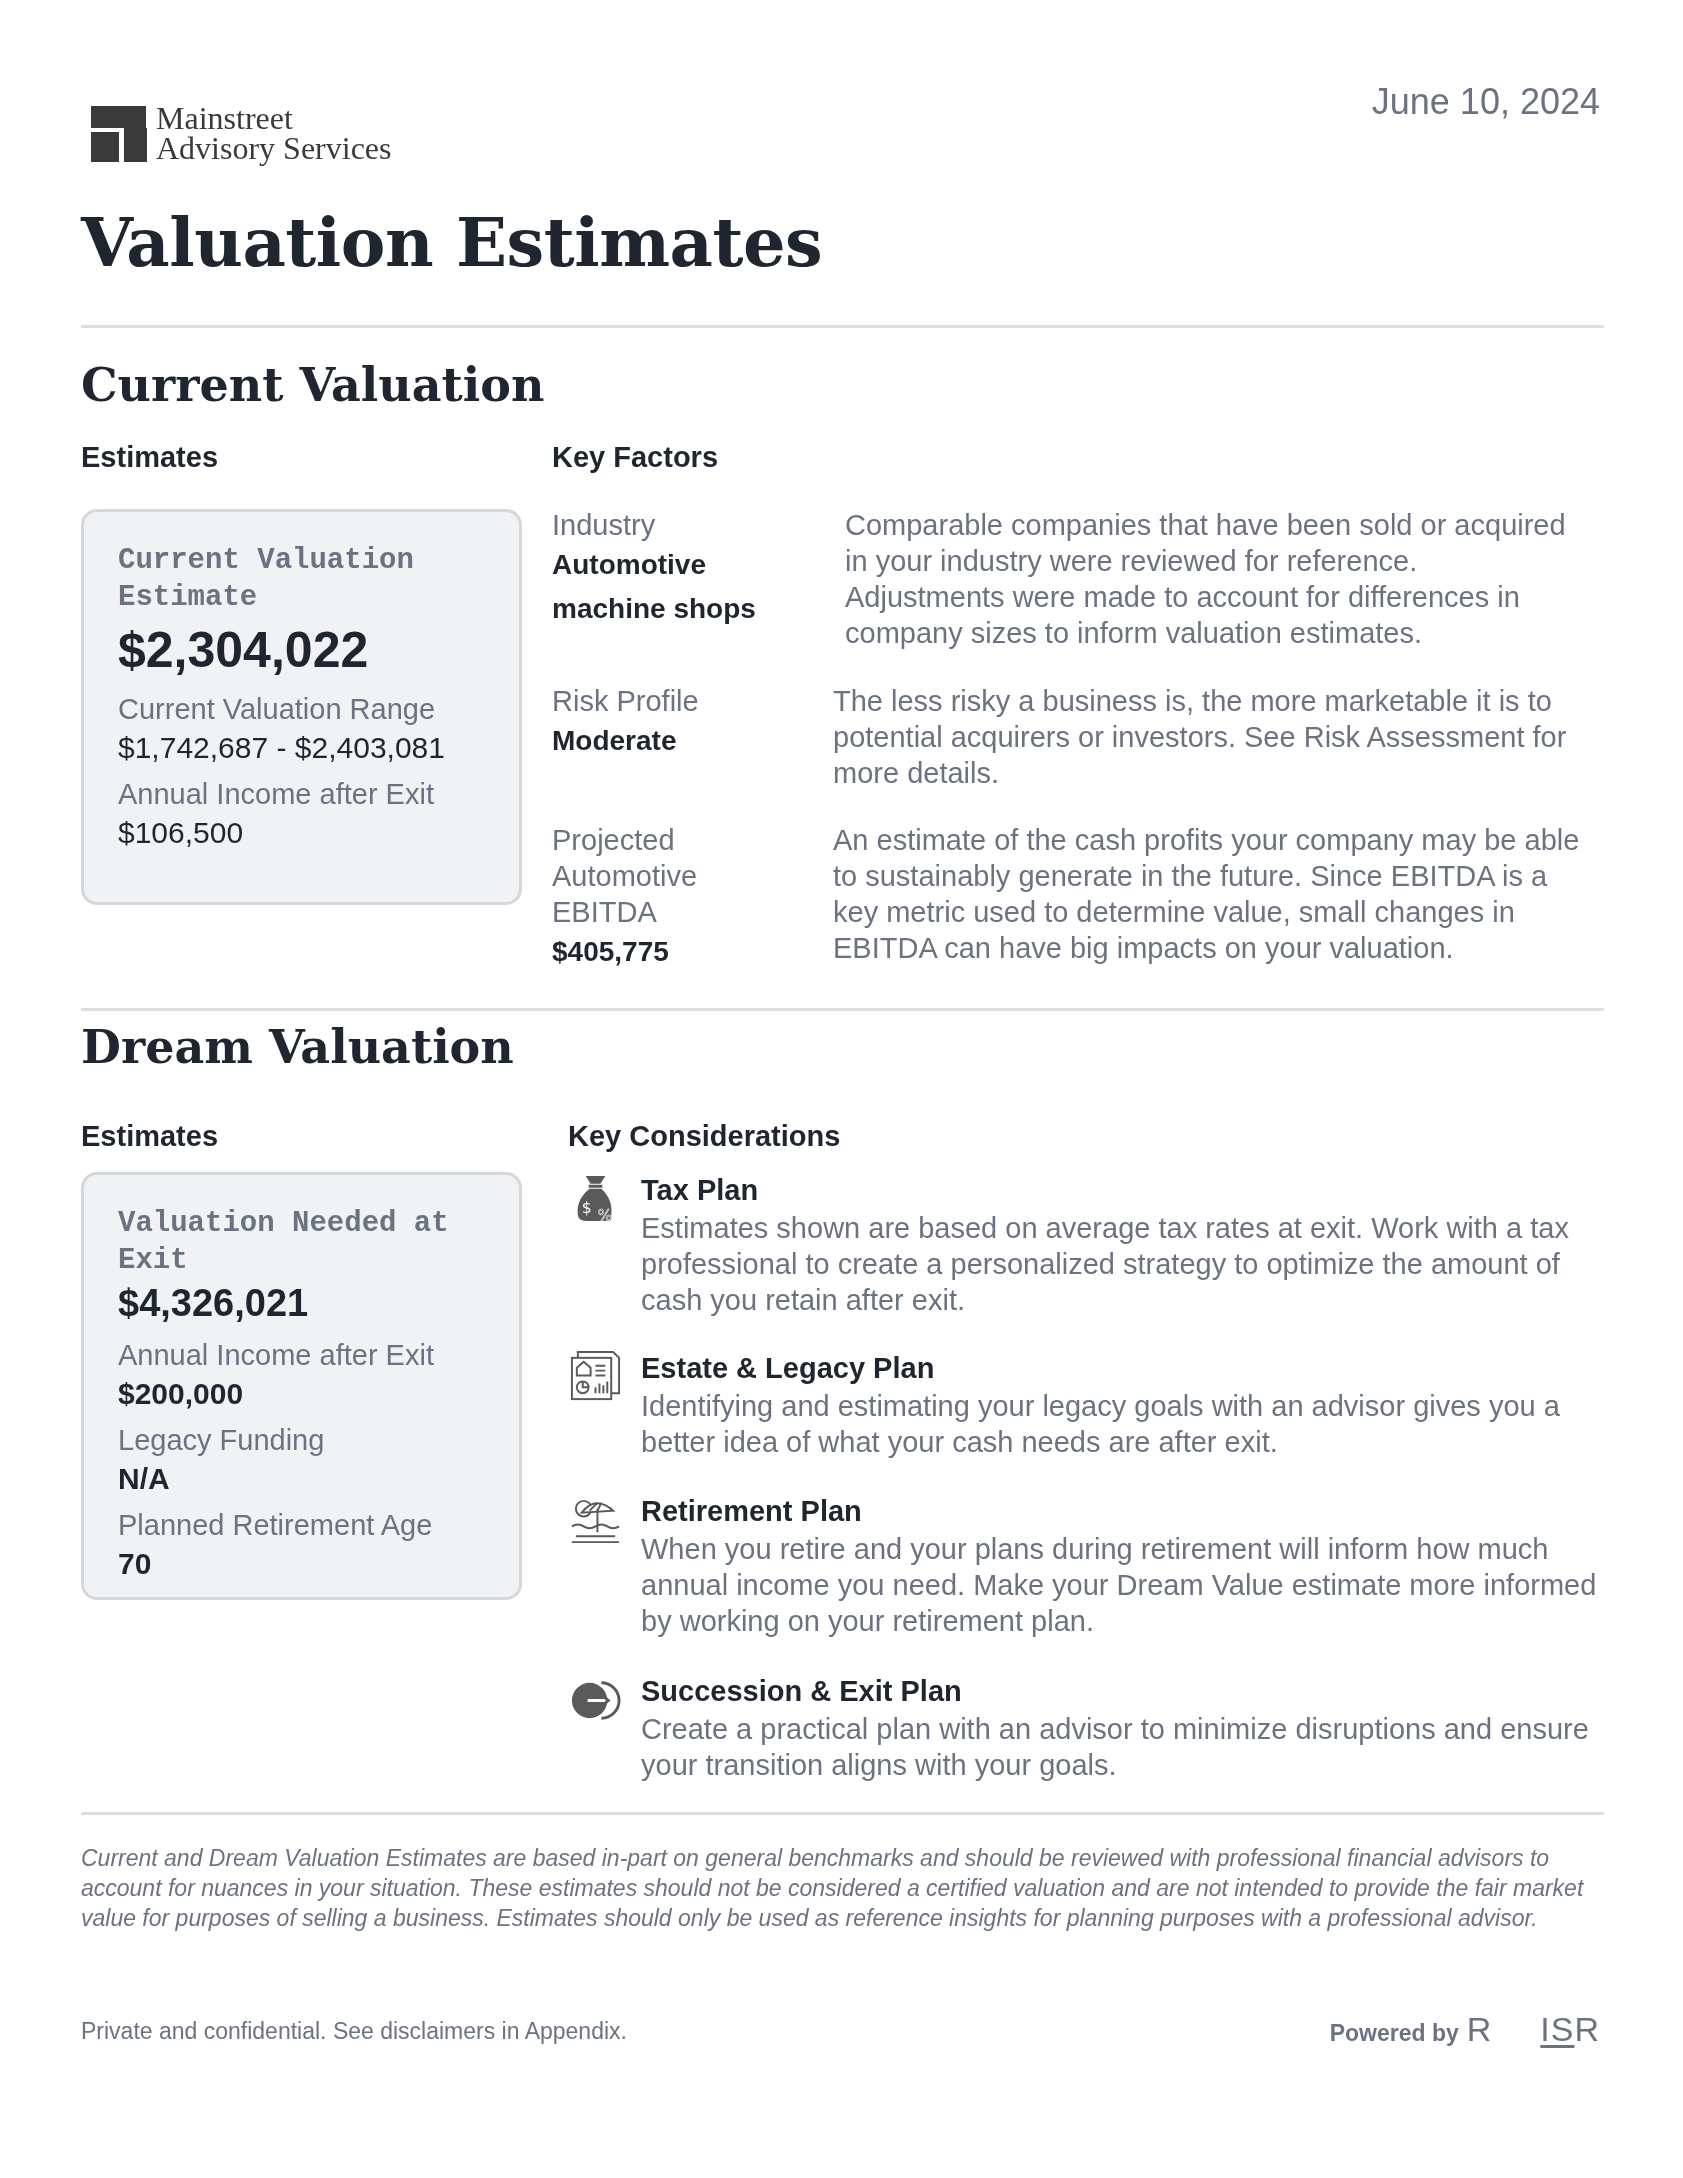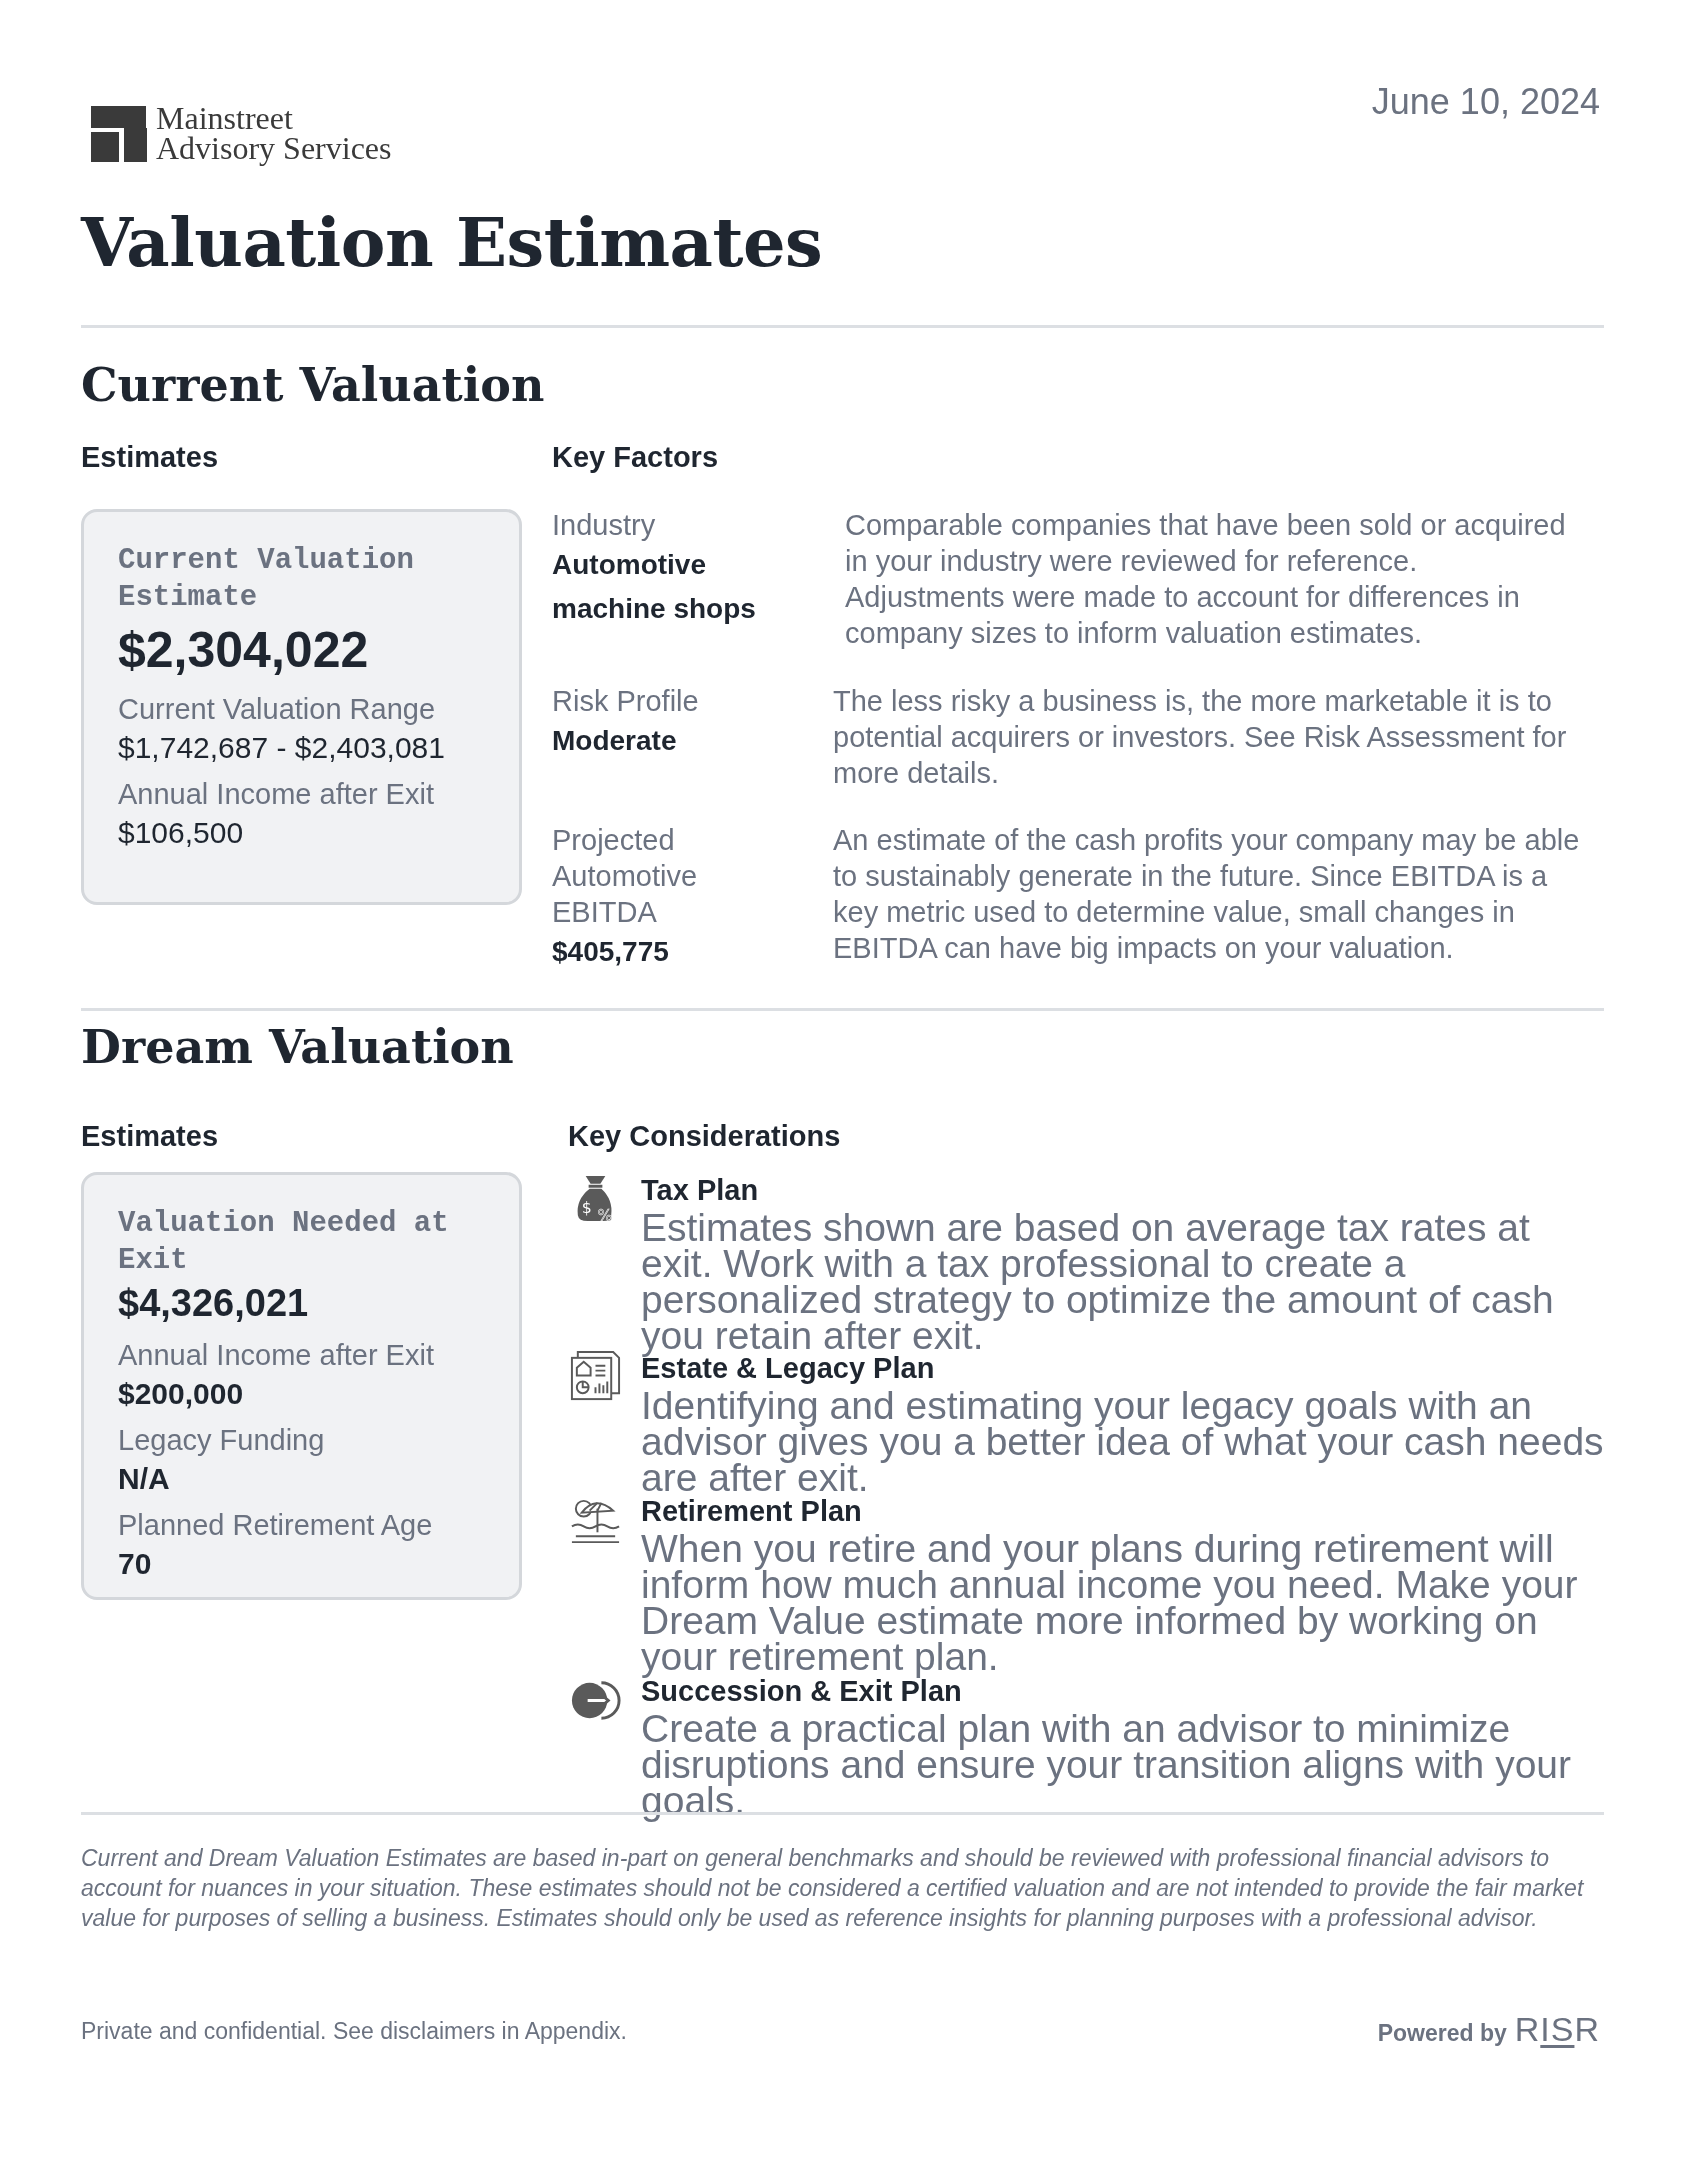--- a/index.html
+++ b/index.html
@@ -45,28 +45,28 @@
     .factor { position: absolute; left: 552px; width: 1051px; }
     .factor .left { position: absolute; left: 0; top: 0; width: 267px; }
     .factor .flabel { font-size: 29px; color: #6b7280; line-height: 36px; }
     .factor .fvalue { font-size: 28px; font-weight: bold; color: #1f2630; line-height: 44px; }
     .factor .desc { position: absolute; font-size: 29px; color: #6b7280; line-height: 36px; }
 
     
     .cons { position: absolute; left: 568px; width: 1049px; }
     .cons .icon { position: absolute; left: 0; top: 0; width: 55px; height: 55px; }
     .cons .ctitle { position: absolute; left: 73px; top: 0; font-size: 29px; font-weight: bold; color: #1f2630; line-height: 36px; }
-    .cons .cdesc { position: absolute; left: 73px; top: 38px; width: 970px; font-size: 39px; color: #6b7280; line-height: 36px; }
+    .cons .cdesc { position: absolute; left: 73px; top: 38px; width: 970px; font-size: 29px; color: #6b7280; line-height: 36px; }
 
     .disclaimer { position: absolute; left: 81px; top: 1843px; width: 1525px; font-size: 23px; font-style: italic; color: #6b7280; line-height: 30px; }
     .footer-left { position: absolute; left: 81px; top: 2018px; font-size: 23px; color: #6b7280; }
     .footer-right { position: absolute; right: 83px; top: 2010px; display: flex; align-items: baseline; color: #6b7280; }
     .footer-right .pb { font-size: 23px; font-weight: bold; margin-right: 8px; }
     .footer-right .brand { font-size: 34px; letter-spacing: 1px; }
-    .footer-right .brand .u { text-decoration: underline; text-underline-offset: 4px; }
+    .footer-right .brand .u { text-decoration: underline; text-underline-offset: 4px; margin-left: 48px; }
   </style>
 </head>
 <body>
 
 <div class="logo">
   <div class="logo-mark">
     <div class="a"></div>
       <div class="b"></div>
       <div class="c"></div>
   </div>

